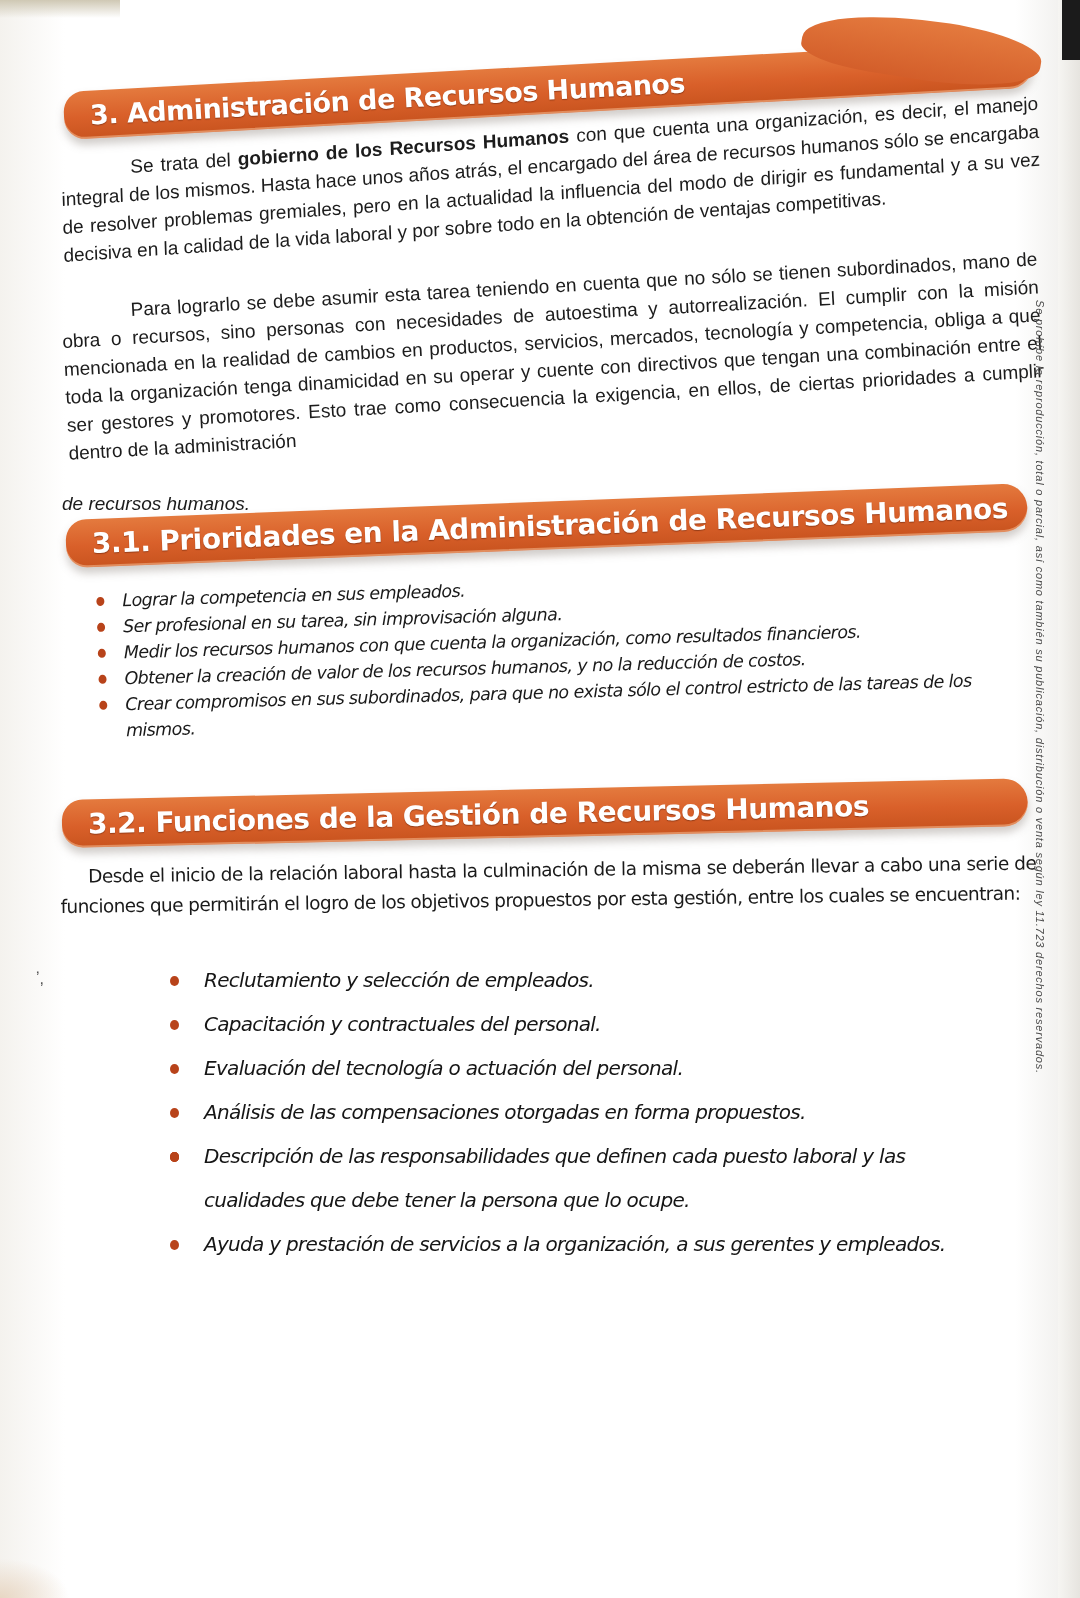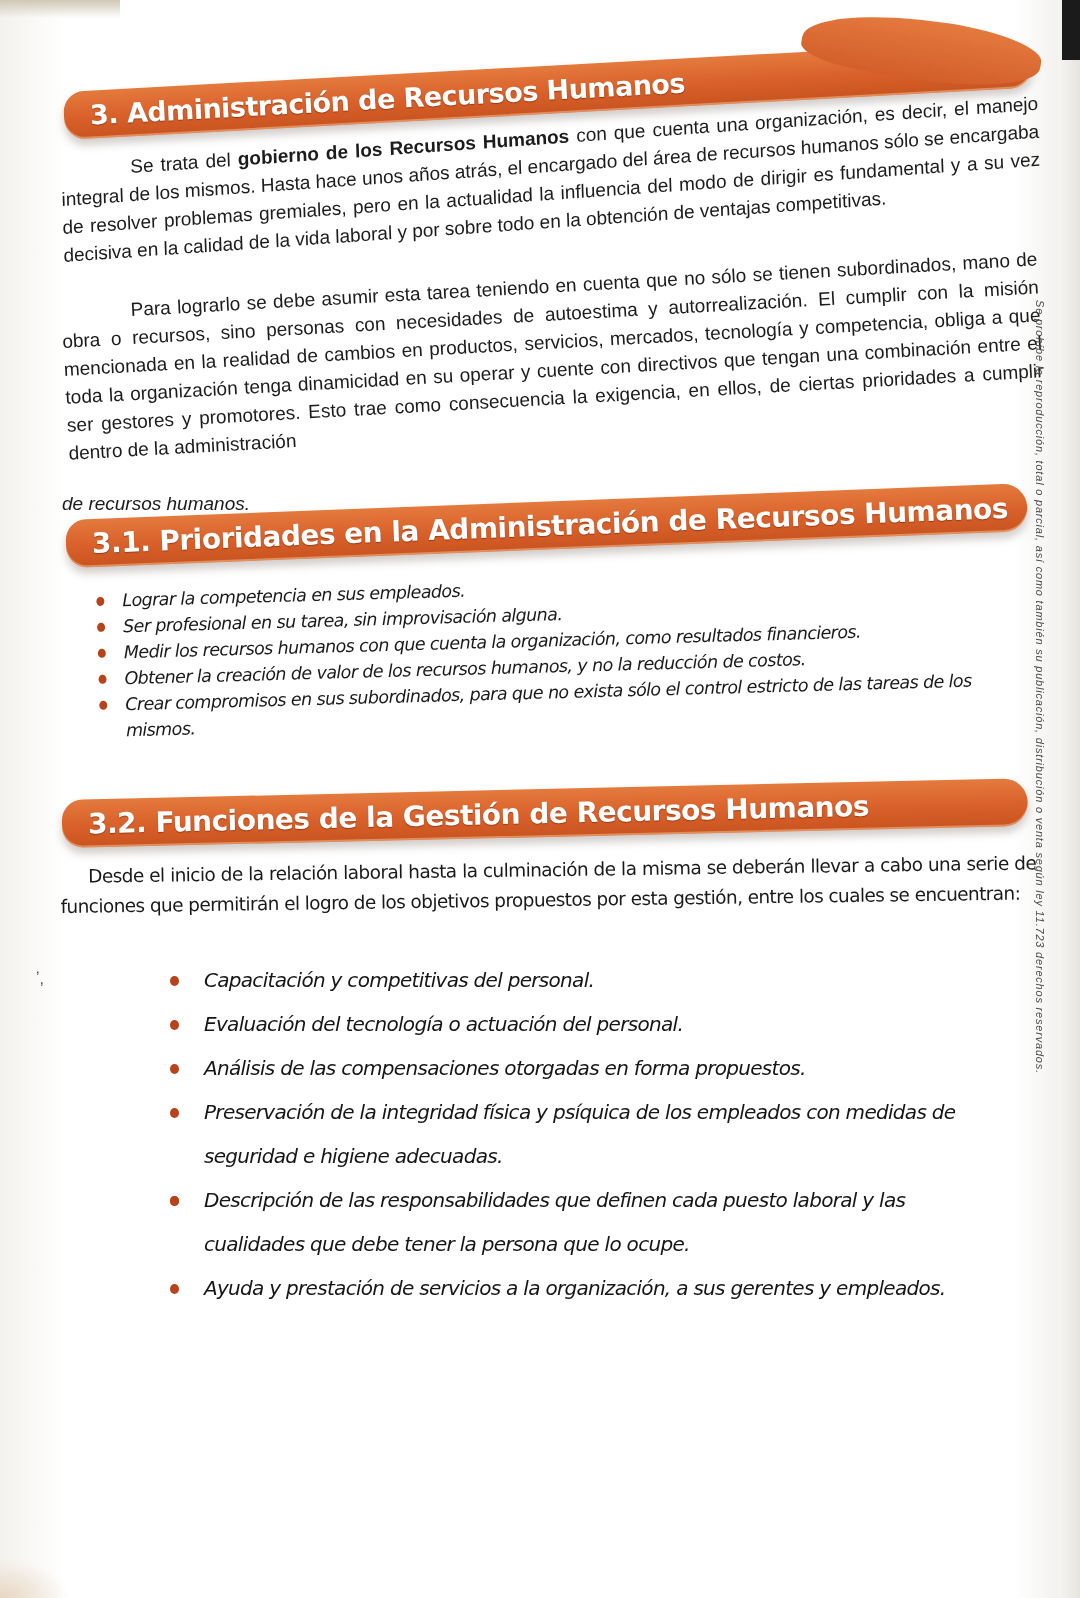--- a/index.html
+++ b/index.html
@@ -173,23 +173,24 @@
     <span>3.2. Funciones de la Gestión de Recursos Humanos</span>
   </div>
 
   <p class="p3">
     <span class="indent"></span><span>Desde el inicio de la relación laboral hasta la culminación de la misma se deberán llevar a cabo una serie de funciones que permitirán el logro de los objetivos propuestos por esta gestión, entre los cuales se encuentran:</span>
   </p>
 
   <span class="stray-mark">ʼ,</span>
 
   <ul class="list32">
-    <li><span class="dot"></span><span>Capacitación y competitivas del personal.</span></li>
+    <li><span class="dot"></span><span>Reclutamiento y selección de empleados.</span></li>
+    <li><span class="dot"></span><span>Capacitación y contractuales del personal.</span></li>
     <li><span class="dot"></span><span>Evaluación del tecnología o actuación del personal.</span></li>
     <li><span class="dot"></span><span>Análisis de las compensaciones otorgadas en forma propuestos.</span></li>
-    <li><span class="dot"></span><span>Preservación de la integridad física  y psíquica de los empleados con medidas de seguridad e higiene adecuadas.</span></li>
+    <li><span class="dot"></span></li>
     <li><span class="dot"></span></li>
     <li><span class="dot"></span><span>Descripción de las responsabilidades que definen cada puesto laboral y las cualidades que debe tener la persona que lo ocupe.</span></li>
     <li><span class="dot"></span><span>Ayuda y prestación de servicios a la organización, a sus gerentes y empleados.</span></li>
   </ul>
 
   <div class="side-note">Se prohíbe la reproducción, total o parcial, así como también su publicación, distribución o venta según ley 11.723 derechos reservados.</div>
 </div>
 
 </body></html>

